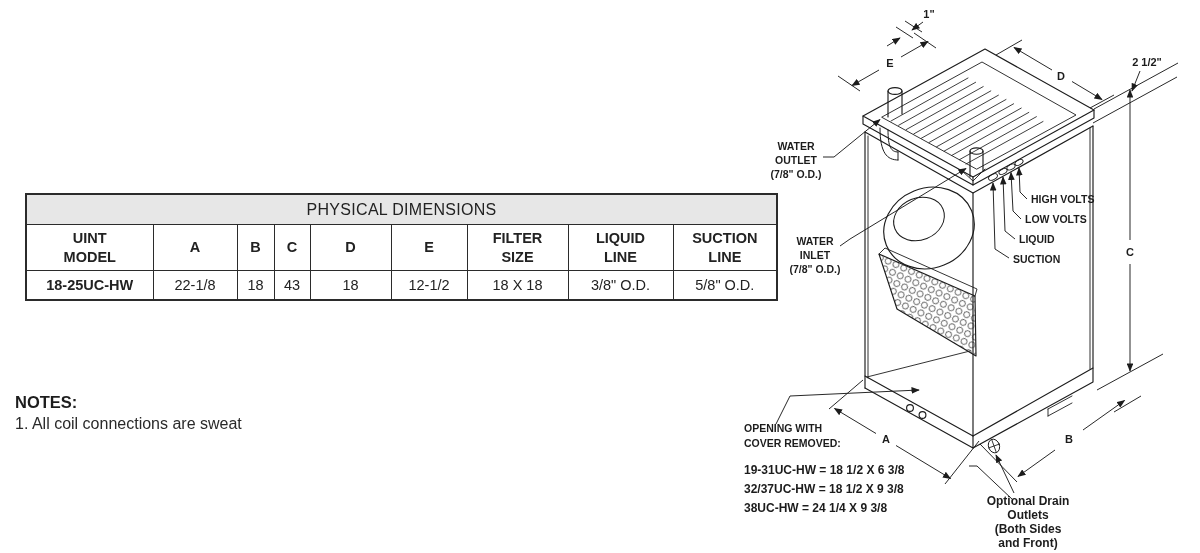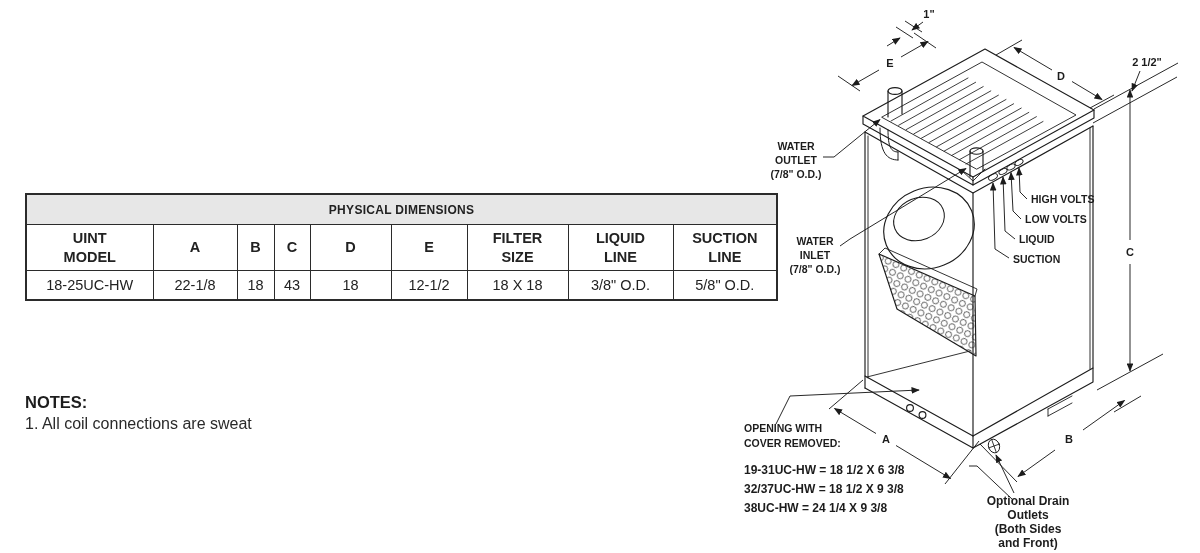--- a/index.html
+++ b/index.html
@@ -5,29 +5,29 @@
   html,body{margin:0;padding:0;background:#fff;}
   #page{position:relative;width:1200px;height:553px;background:#ffffff;
         font-family:"Liberation Sans",sans-serif;color:#1a1a1a;overflow:hidden;}
 
   
   table.dims{position:absolute;left:25px;top:193px;width:751px;
              border-collapse:collapse;table-layout:fixed;
              border:2.5px solid #2b2b2b;}
   table.dims th,table.dims td{border:1.6px solid #2b2b2b;text-align:center;
              vertical-align:middle;padding:0;color:#222;}
-  table.dims .title-row th{background:#e7e7e7;height:29px;font-size:12px;
-             font-weight:bold;letter-spacing:.3px;}
+  table.dims .title-row th{background:#e7e7e7;height:29px;font-size:16px;
+             font-weight:normal;letter-spacing:.3px;}
   table.dims .head-row th{height:45px;font-size:14.5px;font-weight:bold;line-height:1.25;}
   table.dims .head-row th span{display:inline-block;max-width:66px;}
   table.dims td{height:28px;font-size:14.5px;}
-  table.dims td.model{font-weight:normal;}
+  table.dims td.model{font-weight:bold;}
 
   
-  .notes{position:absolute;left:25px;top:393px;}
+  .notes{position:absolute;left:15px;top:393px;}
   .notes .notes-head{margin:0;font-size:16.5px;font-weight:bold;color:#1d1d1d;}
   .notes .note-item{margin-top:3px;font-size:16px;color:#2a2a2a;}
 
   
   #diag{position:absolute;left:730px;top:0;width:470px;height:553px;}
   .t-dim{font-family:"Liberation Sans",sans-serif;font-weight:bold;font-size:11px;fill:#1c1c1c;}
   .t-lab{font-family:"Liberation Sans",sans-serif;font-weight:bold;font-size:10.5px;fill:#1c1c1c;}
   .t-big{font-family:"Liberation Sans",sans-serif;font-weight:bold;font-size:12px;fill:#1c1c1c;}
 </style>
 </head>

